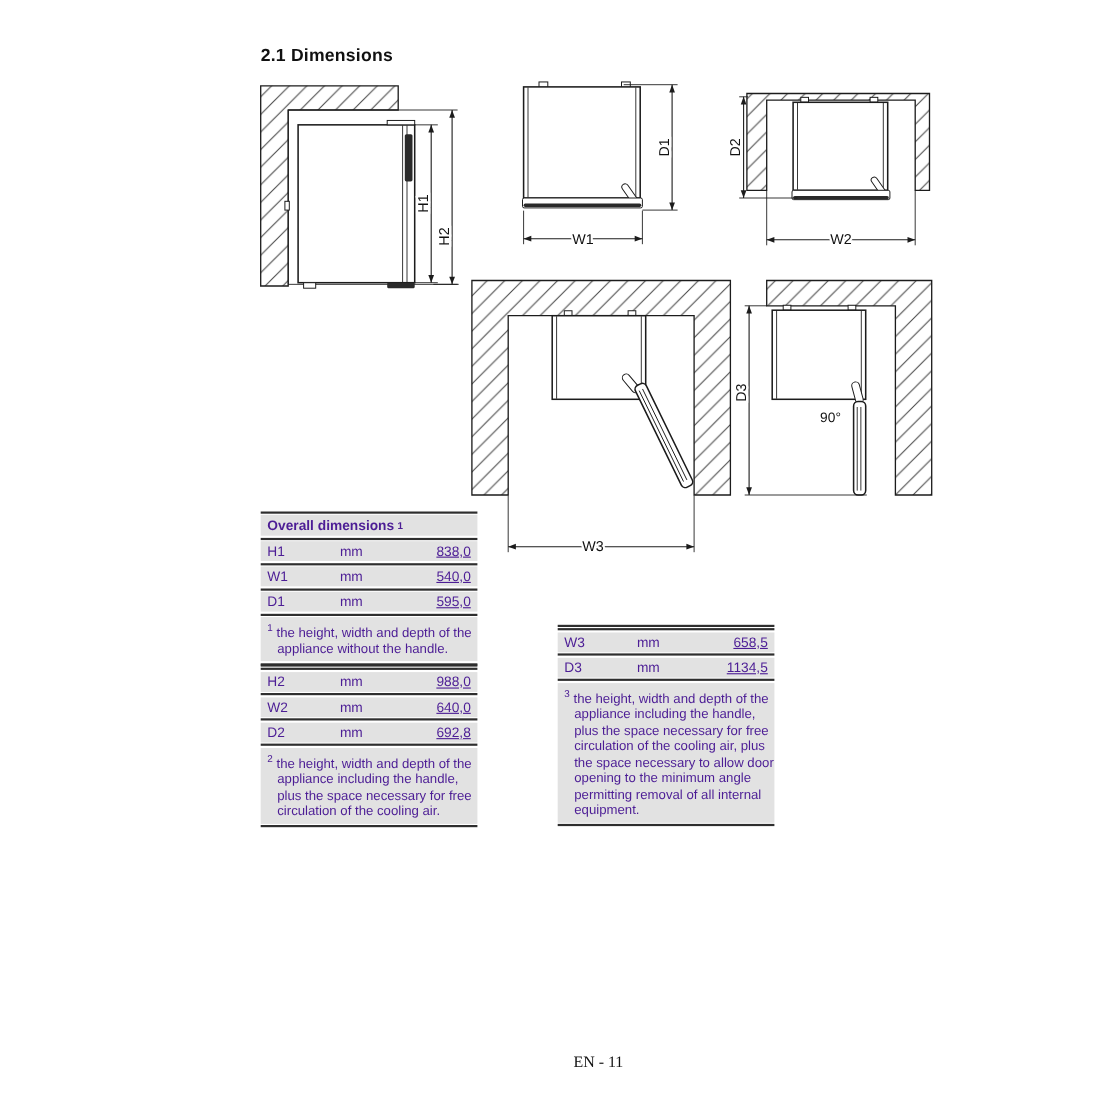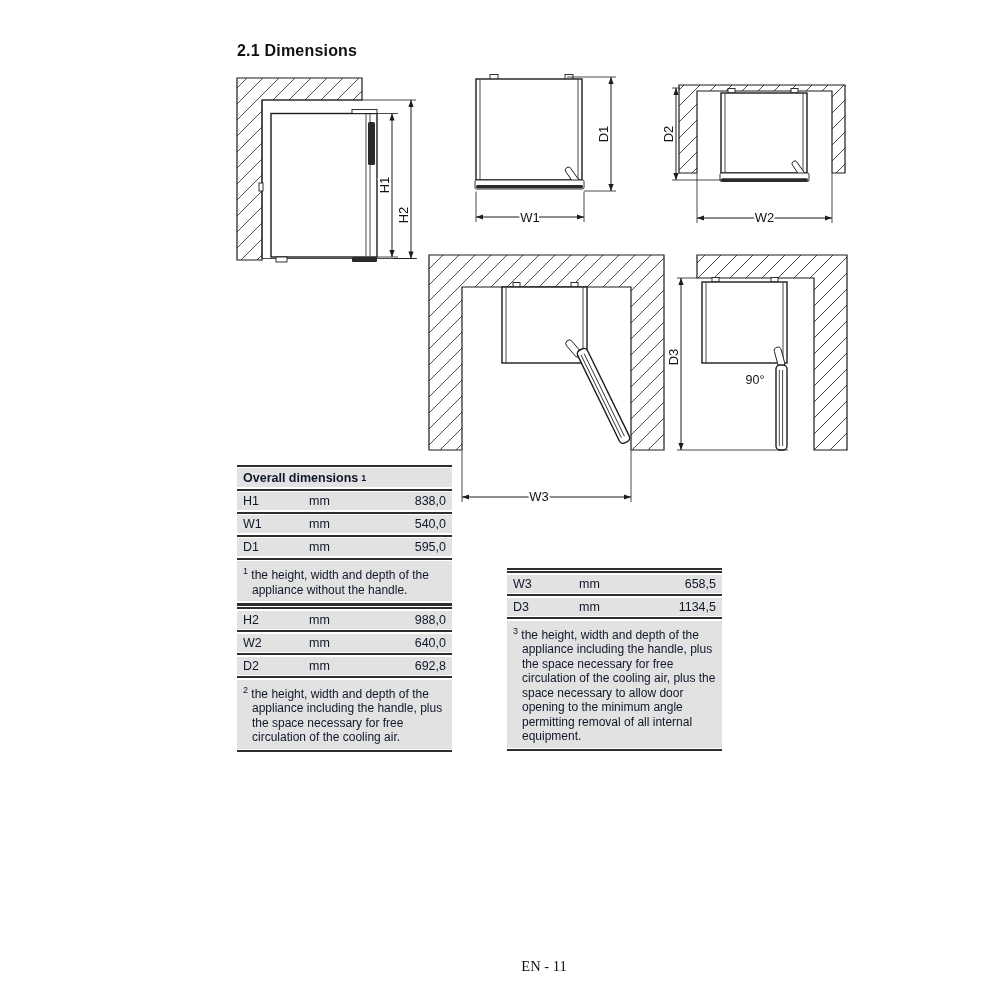--- a/index.html
+++ b/index.html
@@ -6,28 +6,28 @@
   #page {
     position:relative; width:1000px; height:1000px; background:#fff;
     font-family:"Liberation Sans", sans-serif; color:#111; overflow:hidden;margin-left:44px;
   }
 
   
   #title { position:absolute; left:193px; top:42px; font-size:16px; font-weight:bold; margin:0; letter-spacing:0.2px; }
   #footer { position:absolute; left:0; top:958px; width:1000px; text-align:center; font-size:14.5px;font-family:Liberation Serif, serif; }
 
   
-  .dtable { position:absolute; width:215px; font-size:12.5px; color:#0f172a; }
+  .dtable { position:absolute; width:197px; font-size:12.5px; color:#4c1d95; }
   .rule  { height:2px; background:#2e2e2e; margin:1.5px 0; }
   .trow  { background:#e2e2e2; height:16px; display:flex; align-items:center; padding:1px 6px; }
   .thead { font-weight:bold; height:17px; }
   .thead sup { font-size:9px; margin-left:3px; }
   .trow .lbl  { width:66px; }
   .trow .unit { width:64px; }
-  .trow .val  { margin-left:auto; }
+  .trow .val  { margin-left:auto;text-decoration:underline; }
   .fnote { background:#e2e2e2; font-size:12px; line-height:14.5px; padding:3px 0 4px 15px; text-indent:-9px; }
   .fnote sup { font-size:9px; }
 
   
   svg { position:absolute; overflow:visible; font-family:"Liberation Sans", sans-serif; }
   .ln        { stroke:#1c1c1c; stroke-width:1; fill:none; }
   .thin      { stroke:#1c1c1c; stroke-width:0.8; fill:none; }
   .shape     { fill:#fff; stroke:#1c1c1c; stroke-width:1.4; }
   .shapet    { fill:#fff; stroke:#1c1c1c; stroke-width:0.9; }
   .wall      { stroke:#1c1c1c; stroke-width:1.2; }

